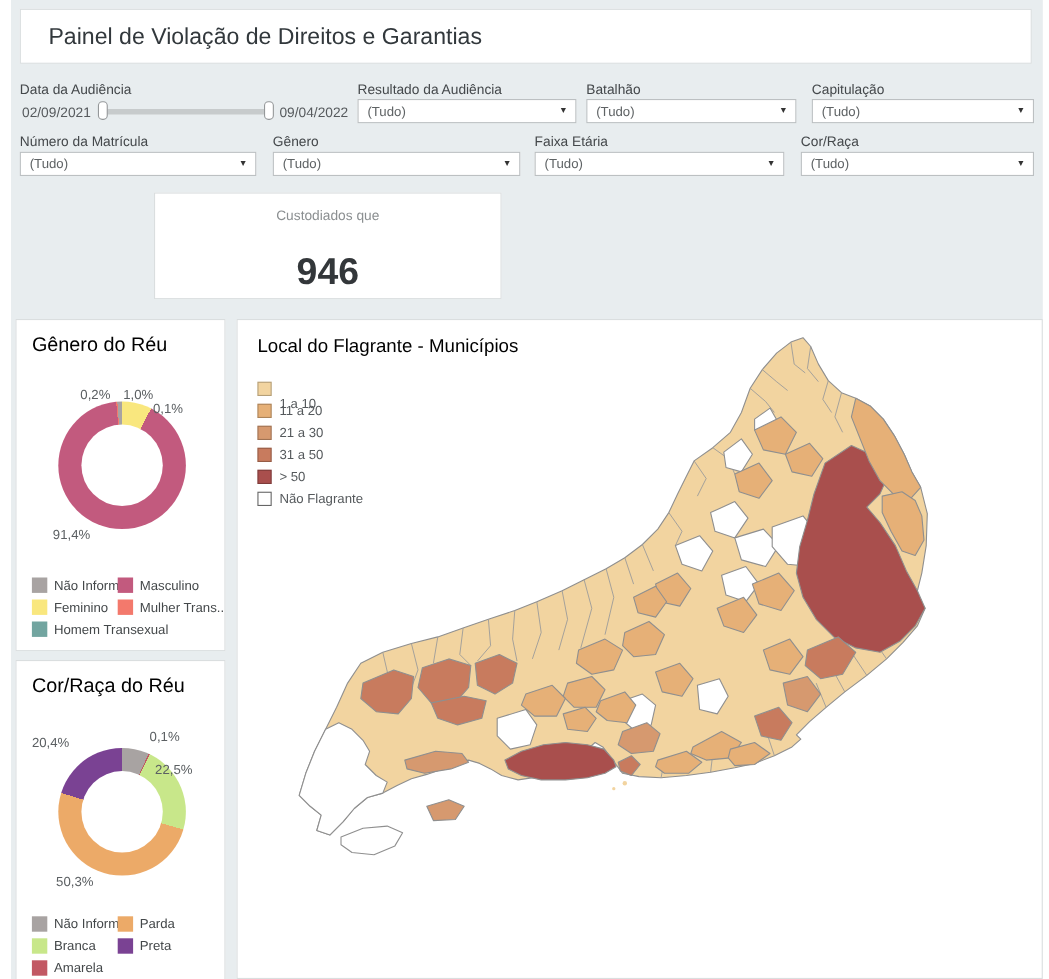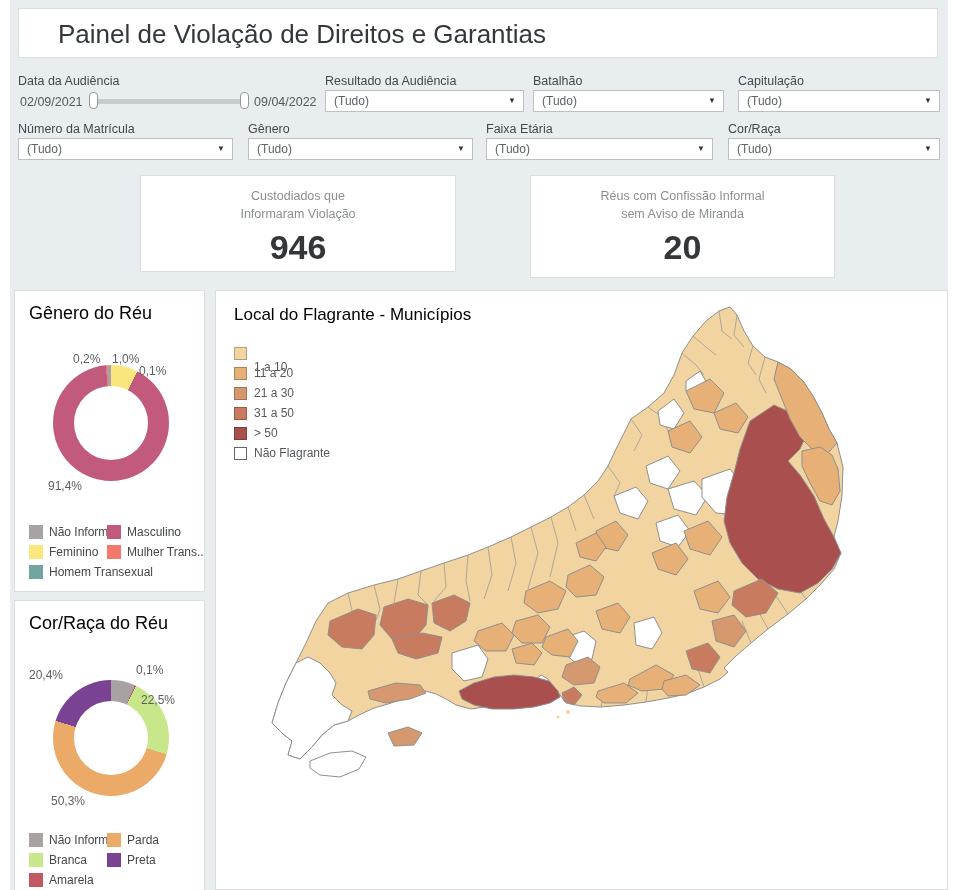--- a/index.html
+++ b/index.html
@@ -1,21 +1,21 @@
 <!DOCTYPE html>
 <html><head>
 <meta charset="utf-8">
 <style>
   html,body{margin:0;padding:0;background:#ffffff;}
   .stage{position:relative;width:954px;height:890px;overflow:hidden;background:#ffffff;
          font-family:"Liberation Sans","DejaVu Sans",sans-serif;-webkit-font-smoothing:antialiased;}
   .graybg{position:absolute;left:10px;top:0;width:938px;height:890px;background:#e8edef;}
   .card{position:absolute;background:#ffffff;border:1px solid #dadedf;box-sizing:border-box;}
   
-  .hdr-title{font-size:26px;color:#32383c;line-height:50px;padding-left:7px;white-space:nowrap;margin-left:32px;}
+  .hdr-title{font-size:21px;color:#32383c;line-height:50px;padding-left:25px;white-space:nowrap;}
   
   .flabel{position:absolute;font-size:12.5px;color:#44484b;white-space:nowrap;}
   .dd{position:absolute;height:22px;background:#fff;border:1px solid #bcc0c2;box-sizing:border-box;
       font-size:12px;color:#5f6365;line-height:20px;padding-left:8px;cursor:pointer;}
   .dd .arr{position:absolute;right:7px;top:0;line-height:20px;font-size:8px;color:#333;}
   
   .sdate{position:absolute;font-size:12.5px;color:#55595c;white-space:nowrap;}
   .strack{position:absolute;height:5px;background:#c7cbcc;border-radius:3px;}
   .shandle{position:absolute;width:9px;height:17px;background:#fff;border:1.5px solid #95989a;
            border-radius:4px;box-sizing:border-box;cursor:pointer;}
@@ -88,27 +88,21 @@
     <span class="arr">▼</span>
   </div>
   <div class="flabel" style="left:728px;top:122px;">Cor/Raça</div>
   <div class="dd" style="left:728px;top:138px;width:212px;">
     <span>(Tudo)</span>
     <span class="arr">▼</span>
   </div>
 
   <div class="card" style="left:140px;top:175px;width:316px;height:97px;">
     <div class="kpi-t" style="top:13px;">Custodiados que</div>
-    <div class="kpi-t" style="top:31px;">Informaram Violação</div>
     <div class="kpi-v" style="top:52px;">946</div>
-  </div>
-  <div class="card" style="left:530px;top:175px;width:305px;height:103px;">
-    <div class="kpi-t" style="top:13px;">Réus com Confissão Informal</div>
-    <div class="kpi-t" style="top:31px;">sem Aviso de Miranda</div>
-    <div class="kpi-v" style="top:52px;">20</div>
   </div>
 
   <div class="card" style="left:14px;top:290px;width:191px;height:302px;">
     <div class="sec-title" style="left:14px;top:12px;">Gênero do Réu</div>
     <div class="donut" style="left: 38px; top: 74px; background: conic-gradient(rgb(249, 231, 126) 0%, rgb(249, 231, 126) 7.5%, rgb(194, 90, 126) 7.5%, rgb(194, 90, 126) 98.5%, rgb(243, 121, 108) 98.5%, rgb(243, 121, 108) 98.8%, rgb(168, 163, 162) 98.8%, rgb(168, 163, 162) 100%);">
       <div class="hole"></div>
     </div>
     <div class="plbl" style="left:58px;top:61px;">0,2%</div>
     <div class="plbl" style="left:97px;top:61px;">1,0%</div>
     <div class="plbl" style="left:124px;top:73px;">0,1%</div>

